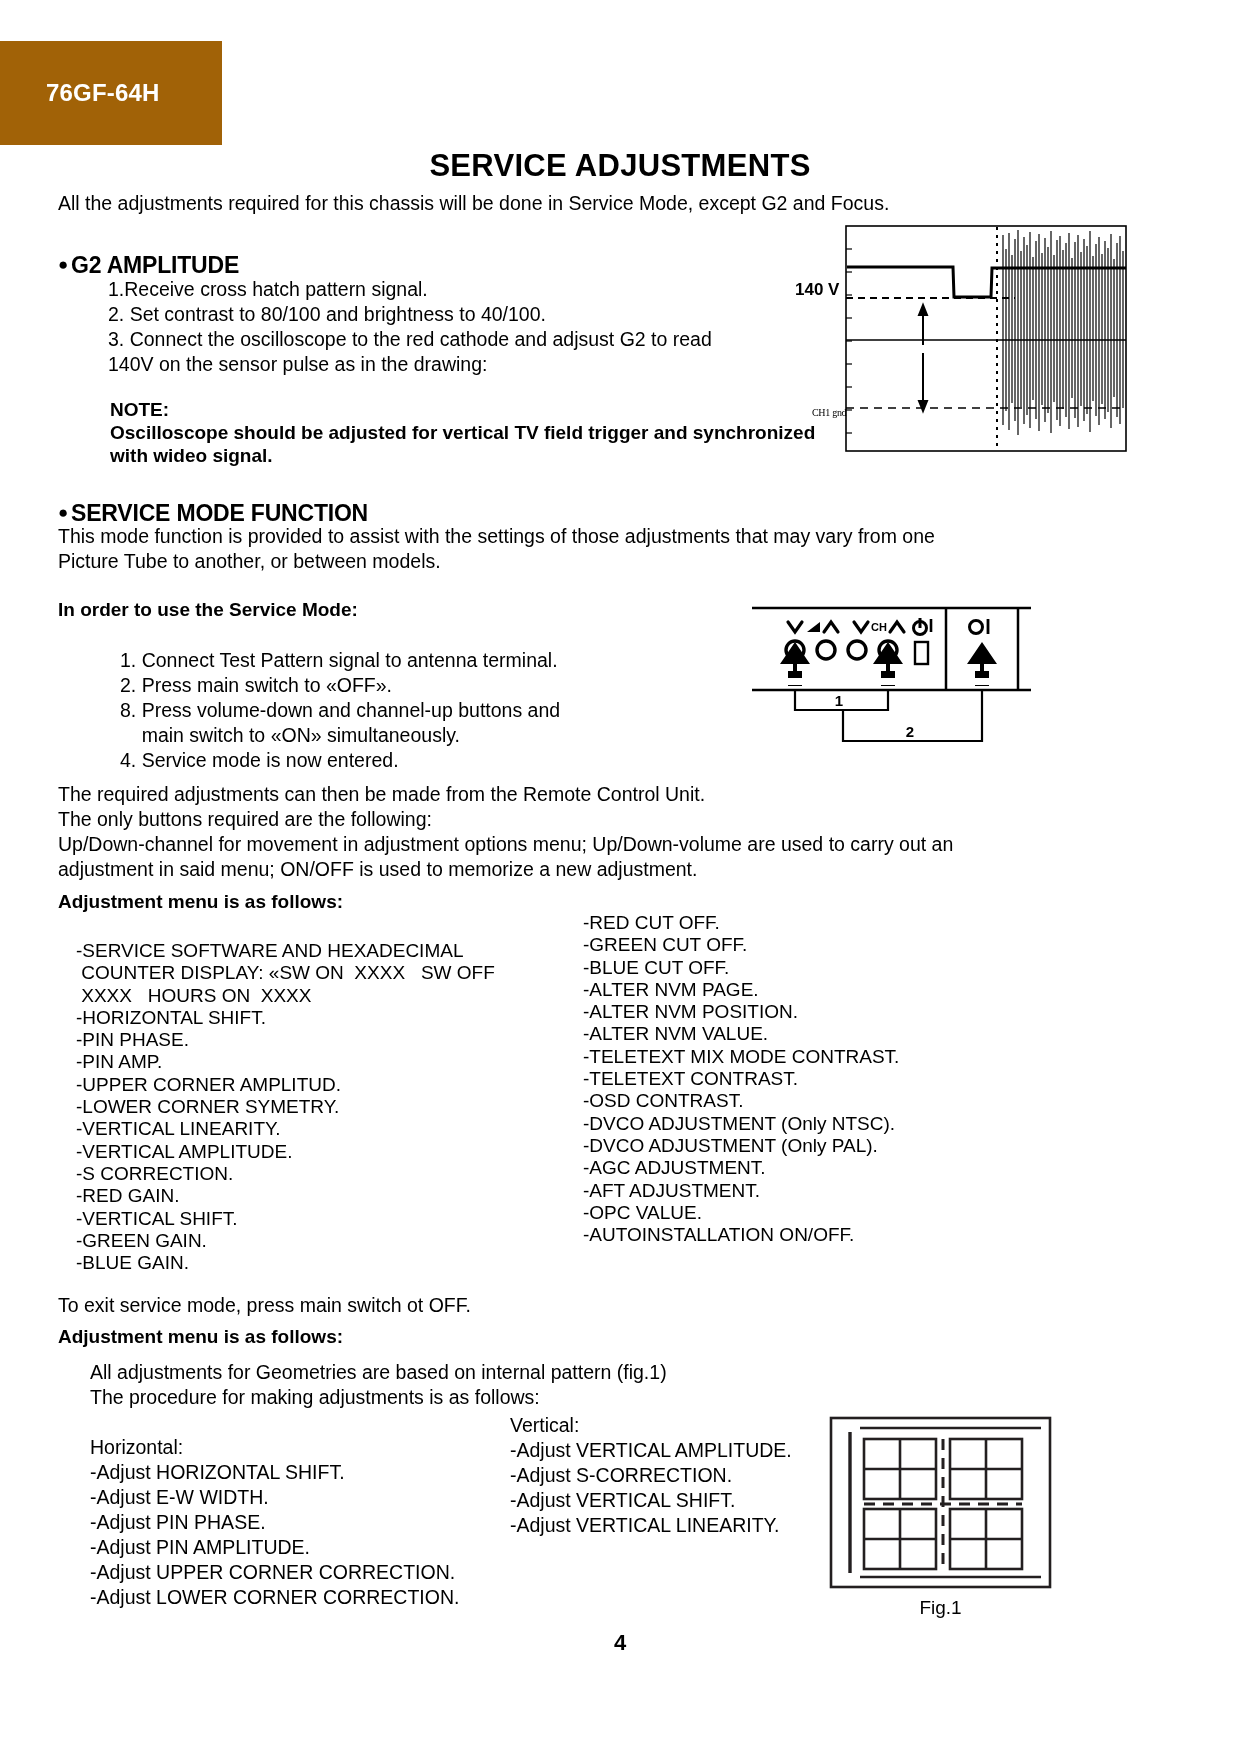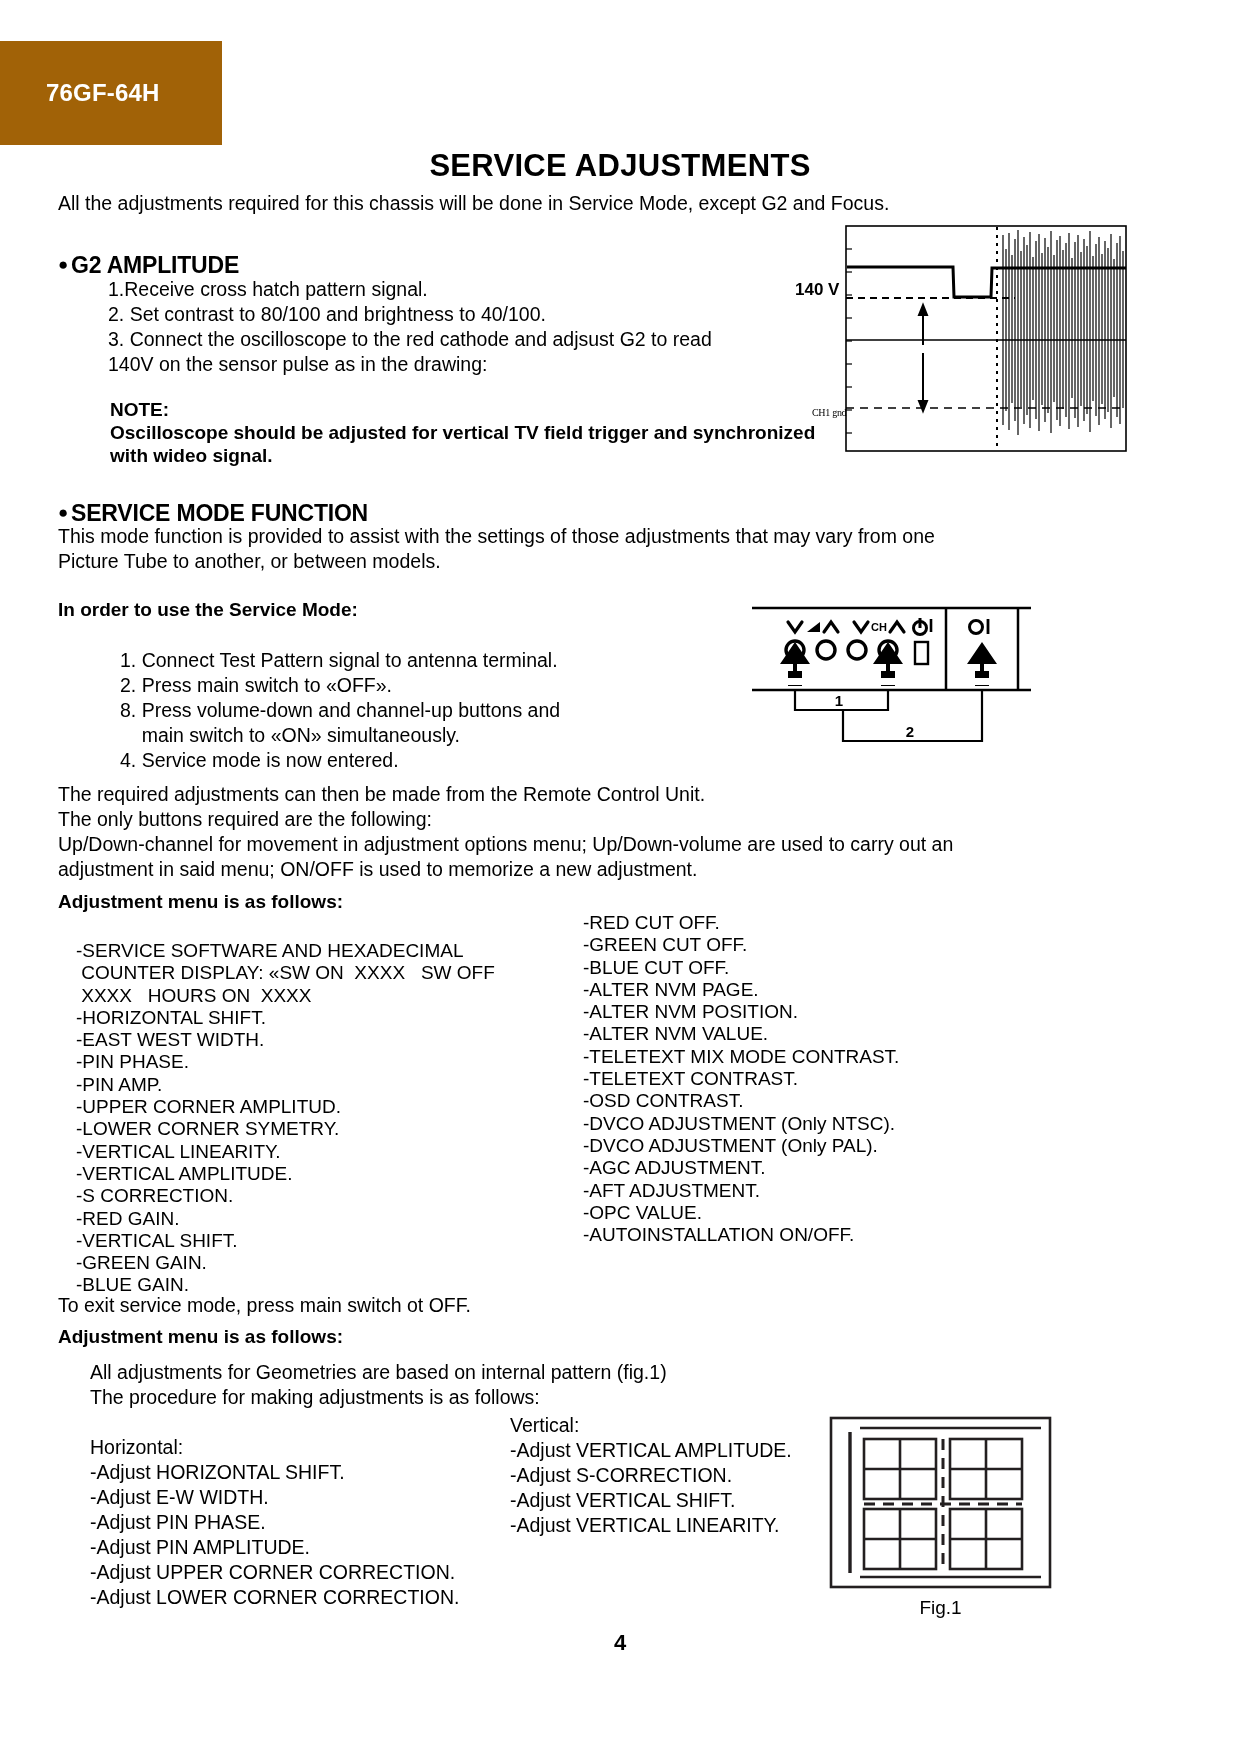--- a/index.html
+++ b/index.html
@@ -375,21 +375,20 @@
   <text x="160" y="139" font-family="Liberation Sans, sans-serif" font-size="15" font-weight="bold" fill="#000" text-anchor="middle">2</text>
 </svg>
 
 <div class="abs bold-txt" id="menu-head">Adjustment menu is as follows:</div>
 
 <div class="abs" id="menu-left">
   <div class="menu-txt" style="white-space:pre;">-SERVICE SOFTWARE AND HEXADECIMAL</div>
   <div class="menu-txt" style="white-space:pre;"> COUNTER DISPLAY: «SW ON  XXXX   SW OFF</div>
   <div class="menu-txt" style="white-space:pre;"> XXXX   HOURS ON  XXXX</div>
   <div class="menu-txt">-HORIZONTAL SHIFT.</div>
-  <div class="menu-txt">-EAST WEST WIDTH.</div>
   <div class="menu-txt">-PIN PHASE.</div>
   <div class="menu-txt">-PIN AMP.</div>
   <div class="menu-txt">-UPPER CORNER AMPLITUD.</div>
   <div class="menu-txt">-LOWER CORNER SYMETRY.</div>
   <div class="menu-txt">-VERTICAL LINEARITY.</div>
   <div class="menu-txt">-VERTICAL AMPLITUDE.</div>
   <div class="menu-txt">-S CORRECTION.</div>
   <div class="menu-txt">-RED GAIN.</div>
   <div class="menu-txt">-VERTICAL SHIFT.</div>
   <div class="menu-txt">-GREEN GAIN.</div>

